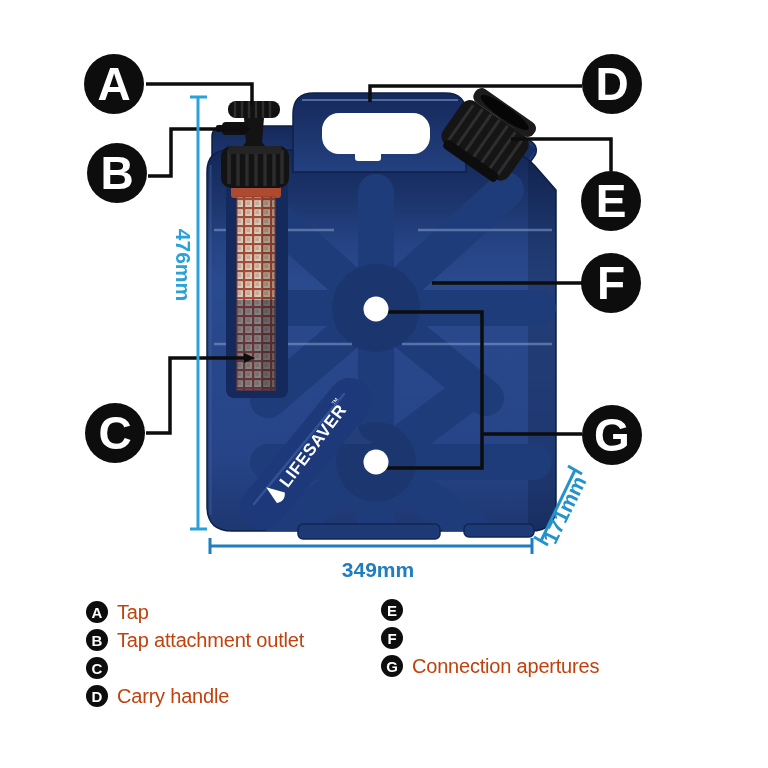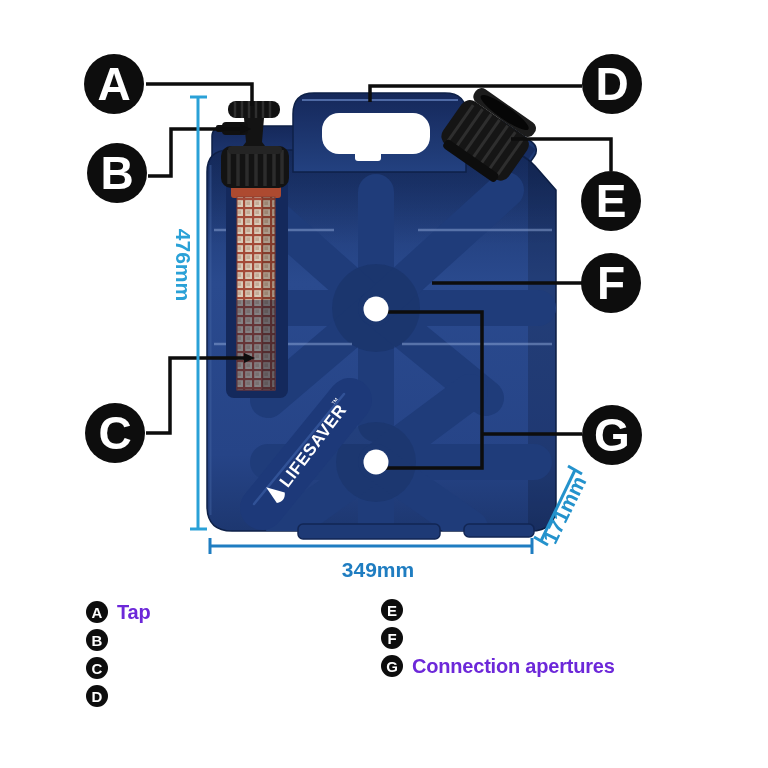--- a/index.html
+++ b/index.html
@@ -4,21 +4,21 @@
 <style>
   html,body{margin:0;padding:0;background:#fff;}
   .stage{position:relative;width:768px;height:768px;background:#ffffff;
          font-family:"Liberation Sans",sans-serif;overflow:hidden;}
   .stage svg{position:absolute;left:0;top:0;}
   .legend-col{position:absolute;display:flex;flex-direction:column;}
   .legend-item{display:flex;align-items:center;height:28px;}
   .legend-badge{width:22px;height:22px;border-radius:50%;background:#0d0d0d;color:#fff;
     font-weight:700;font-size:15px;display:flex;align-items:center;justify-content:center;
     margin-right:9px;flex:0 0 22px;}
-  .legend-label{font-size:20px;font-weight:700;color:#6d28d9;letter-spacing:-0.2px;white-space:nowrap;}
+  .legend-label{font-size:20px;font-weight:400;color:#c2410c;letter-spacing:-0.2px;white-space:nowrap;}
   .callout-letter{font:700 46px "Liberation Sans",sans-serif;fill:#fff;}
   .dim-text{font:700 21px "Liberation Sans",sans-serif;}
   .logo-text{font:700 17px "Liberation Sans",sans-serif;fill:#fff;letter-spacing:0.5px;}
 </style>
 </head>
 <body>
 
 <div class="stage">
 
 <svg width="768" height="768" viewBox="0 0 768 768">
@@ -230,26 +230,28 @@
   </g>
 </svg>
 
 <div class="legend-col" style="left:86px;top:598px;">
   <div class="legend-item">
     <span class="legend-badge">A</span>
     <span class="legend-label">Tap</span>
   </div>
   <div class="legend-item">
     <span class="legend-badge">B</span>
+    <span class="legend-label">Tap attachment outlet</span>
   </div>
   <div class="legend-item">
     <span class="legend-badge">C</span>
   </div>
   <div class="legend-item">
     <span class="legend-badge">D</span>
+    <span class="legend-label">Carry handle</span>
   </div>
 </div>
 
 <div class="legend-col" style="left:381px;top:596px;">
   <div class="legend-item">
     <span class="legend-badge">E</span>
   </div>
   <div class="legend-item">
     <span class="legend-badge">F</span>
   </div>

